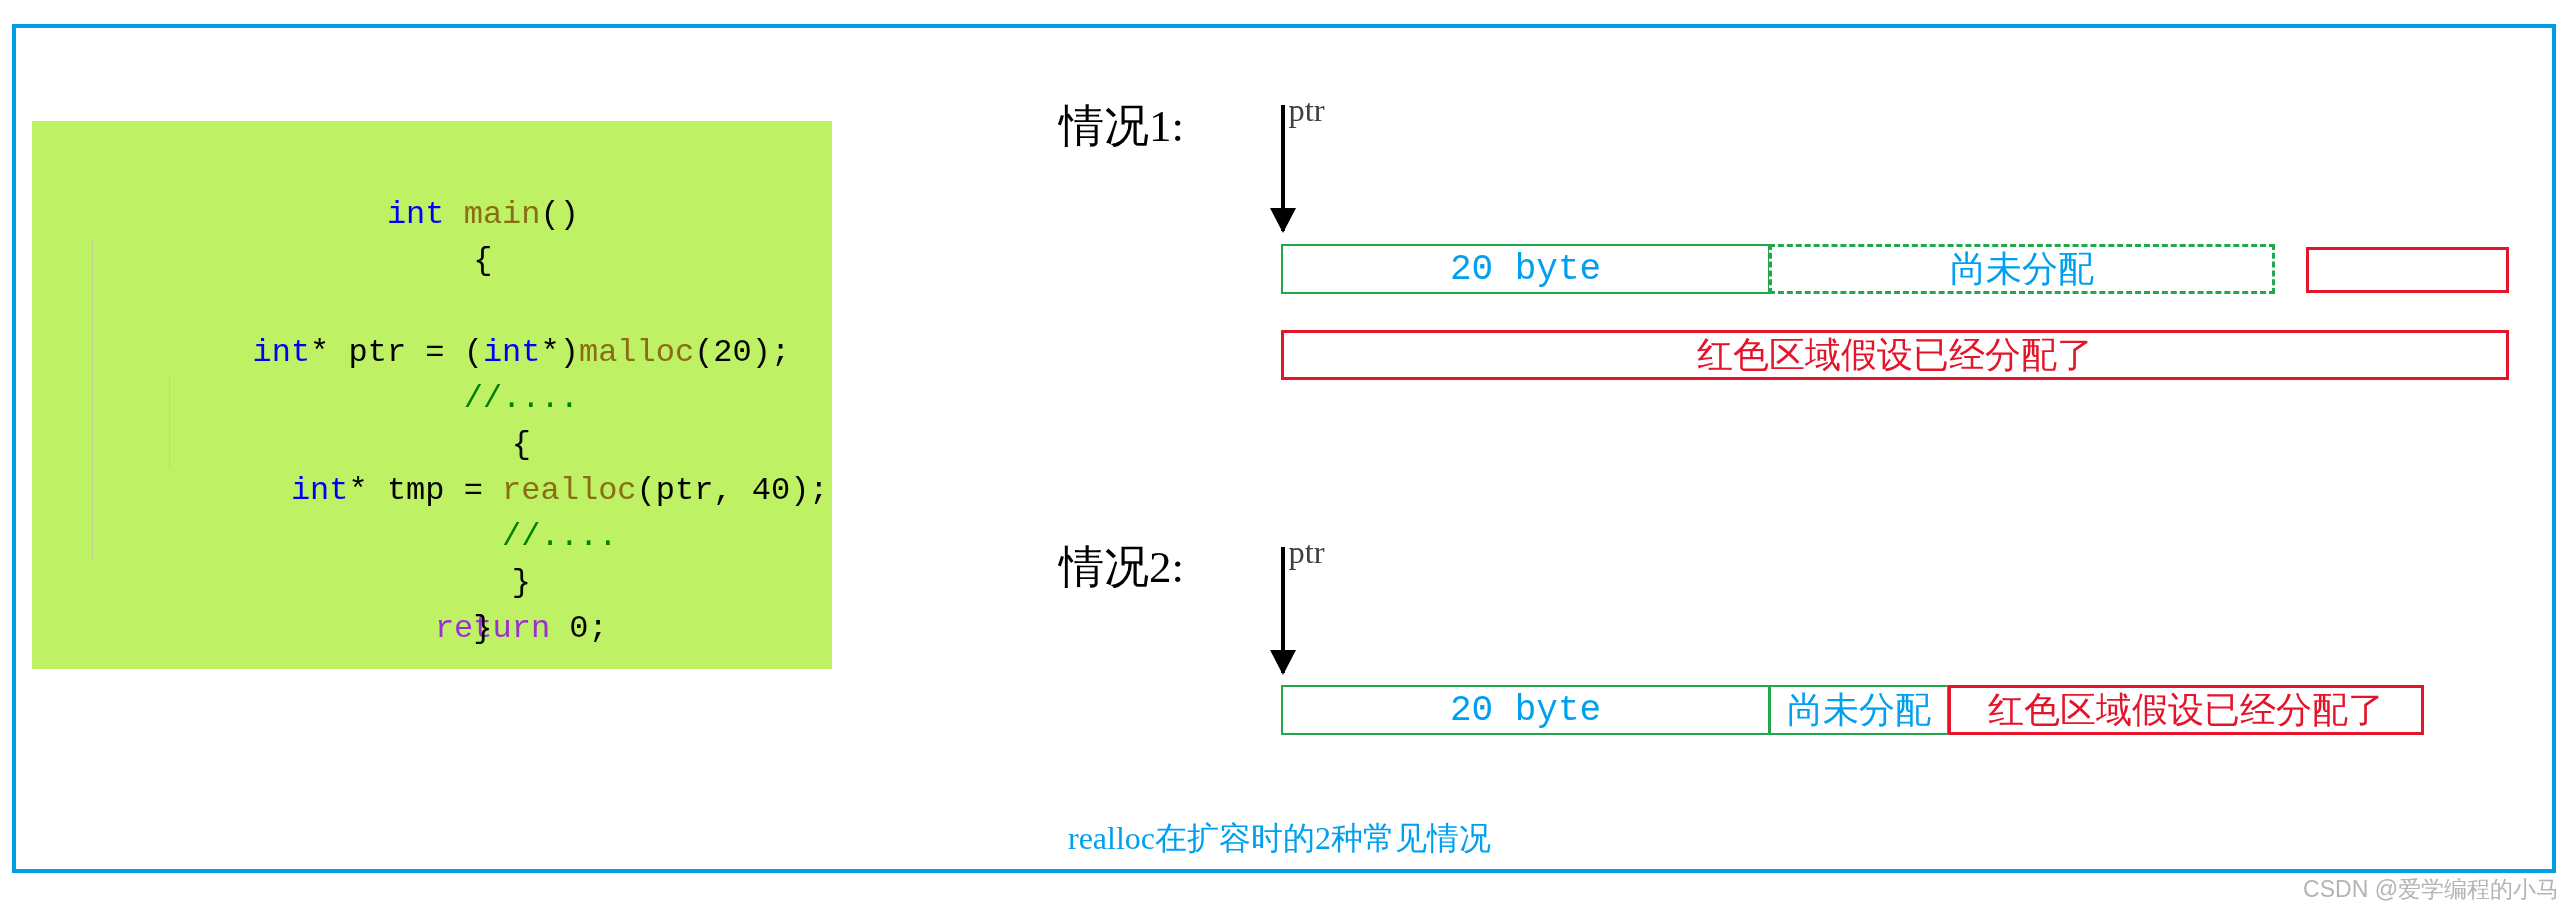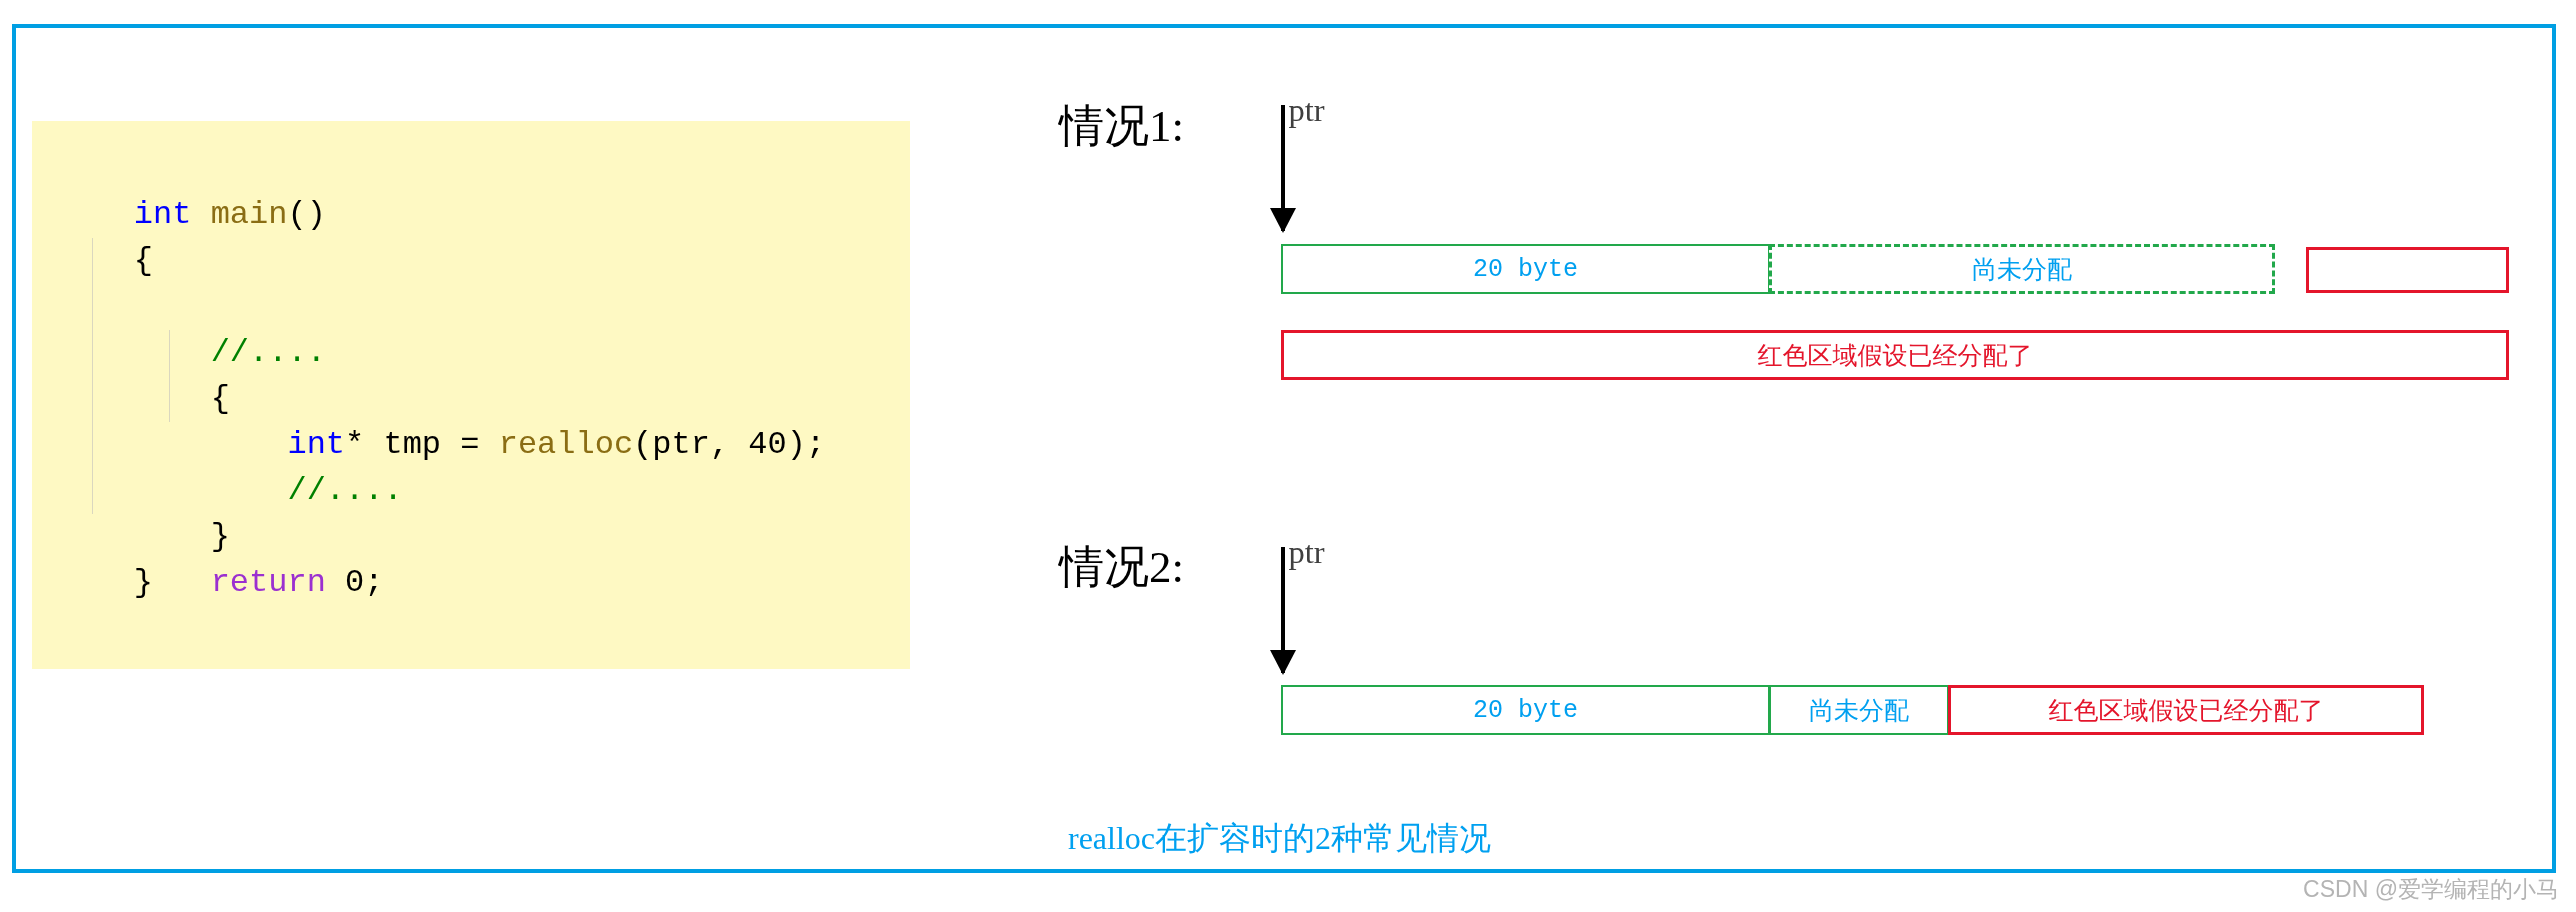--- a/index.html
+++ b/index.html
@@ -26,25 +26,26 @@
     border: 4.8px solid #009fe3;
     box-sizing: border-box;
     background: #ffffff;
   }
 
   
   #code-panel {
     position: absolute;
     left: 32px;
     top: 121px;
-    width: 878px;
+    width: 800px;
     height: 548px;
-    background: #fef9c3;
+    background: #bef264;
     box-sizing: border-box;
     padding: 25px 0 0 0;
+    text-align: center;
   }
   .code-line {
     position: relative;
     height: 46px;
     line-height: 46px;
     white-space: pre;
     font-family: "Liberation Mono", "DejaVu Sans Mono", monospace;
     font-size: 32px;
     color: #000000;
     padding-left: 25px;
@@ -117,21 +118,21 @@
     color: #404040;
     white-space: nowrap;
   }
 
   .mem-box {
     position: absolute;
     box-sizing: border-box;
     display: flex;
     align-items: center;
     justify-content: center;
-    font-size: 25px;
+    font-size: 36px;
     white-space: nowrap;
     background: #ffffff;
   }
   .box-solid-green  { border: 2.9px solid #22a84b; color: #00a0f0; }
   .box-dashed-green { border: 3.8px dashed #22a84b; color: #00a0f0; }
   .box-solid-red    { border: 3.8px solid #e4152b; color: #e4152b; }
   .box-mono         { font-family: "Liberation Mono", "DejaVu Sans Mono", monospace; }
   .box-cjk          { font-family: "Liberation Serif", "DejaVu Serif", serif; }
 
   #caption {
@@ -160,20 +161,24 @@
 <div id="code-panel">
 
   <div class="code-line">
     <span class="tok-kw">int</span><span class="tok-plain"> </span><span class="tok-fn">main</span><span class="tok-plain">()</span>
   </div>
 
   <div class="code-line">
     <span class="tok-plain">{</span>
   </div>
 
+  <div class="code-line">
+    <span class="guide g1"></span>
+    <span class="tok-plain">    </span><span class="tok-kw">int</span><span class="tok-plain">* ptr = (</span><span class="tok-kw">int</span><span class="tok-plain">*)</span><span class="tok-fn">malloc</span><span class="tok-plain">(20);</span>
+  </div>
 
   <div class="code-line">
     <span class="guide g1"></span>
     <span class="tok-plain">    </span><span class="tok-cmt">//....</span>
   </div>
 
 
   <div class="code-line">
     <span class="guide g1"></span>
     <span class="tok-plain">    {</span>

